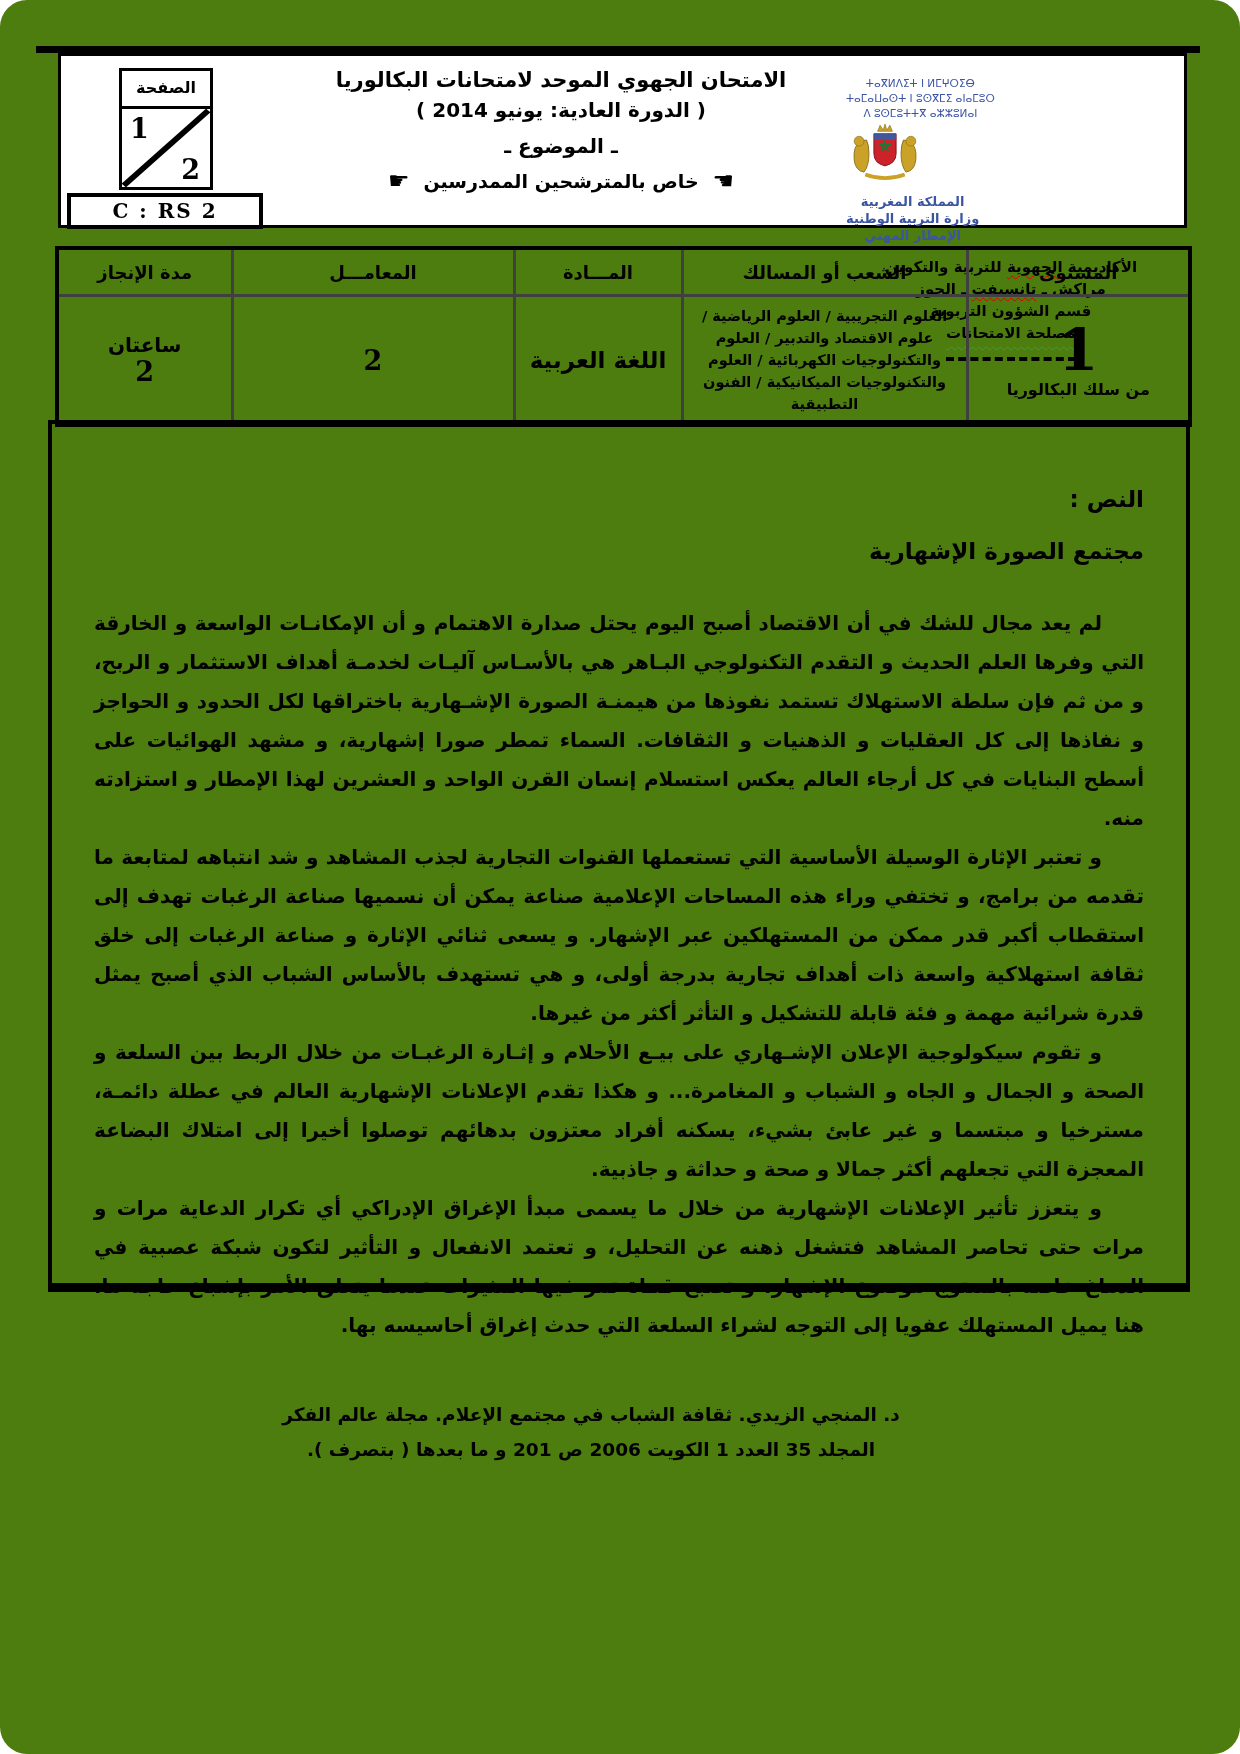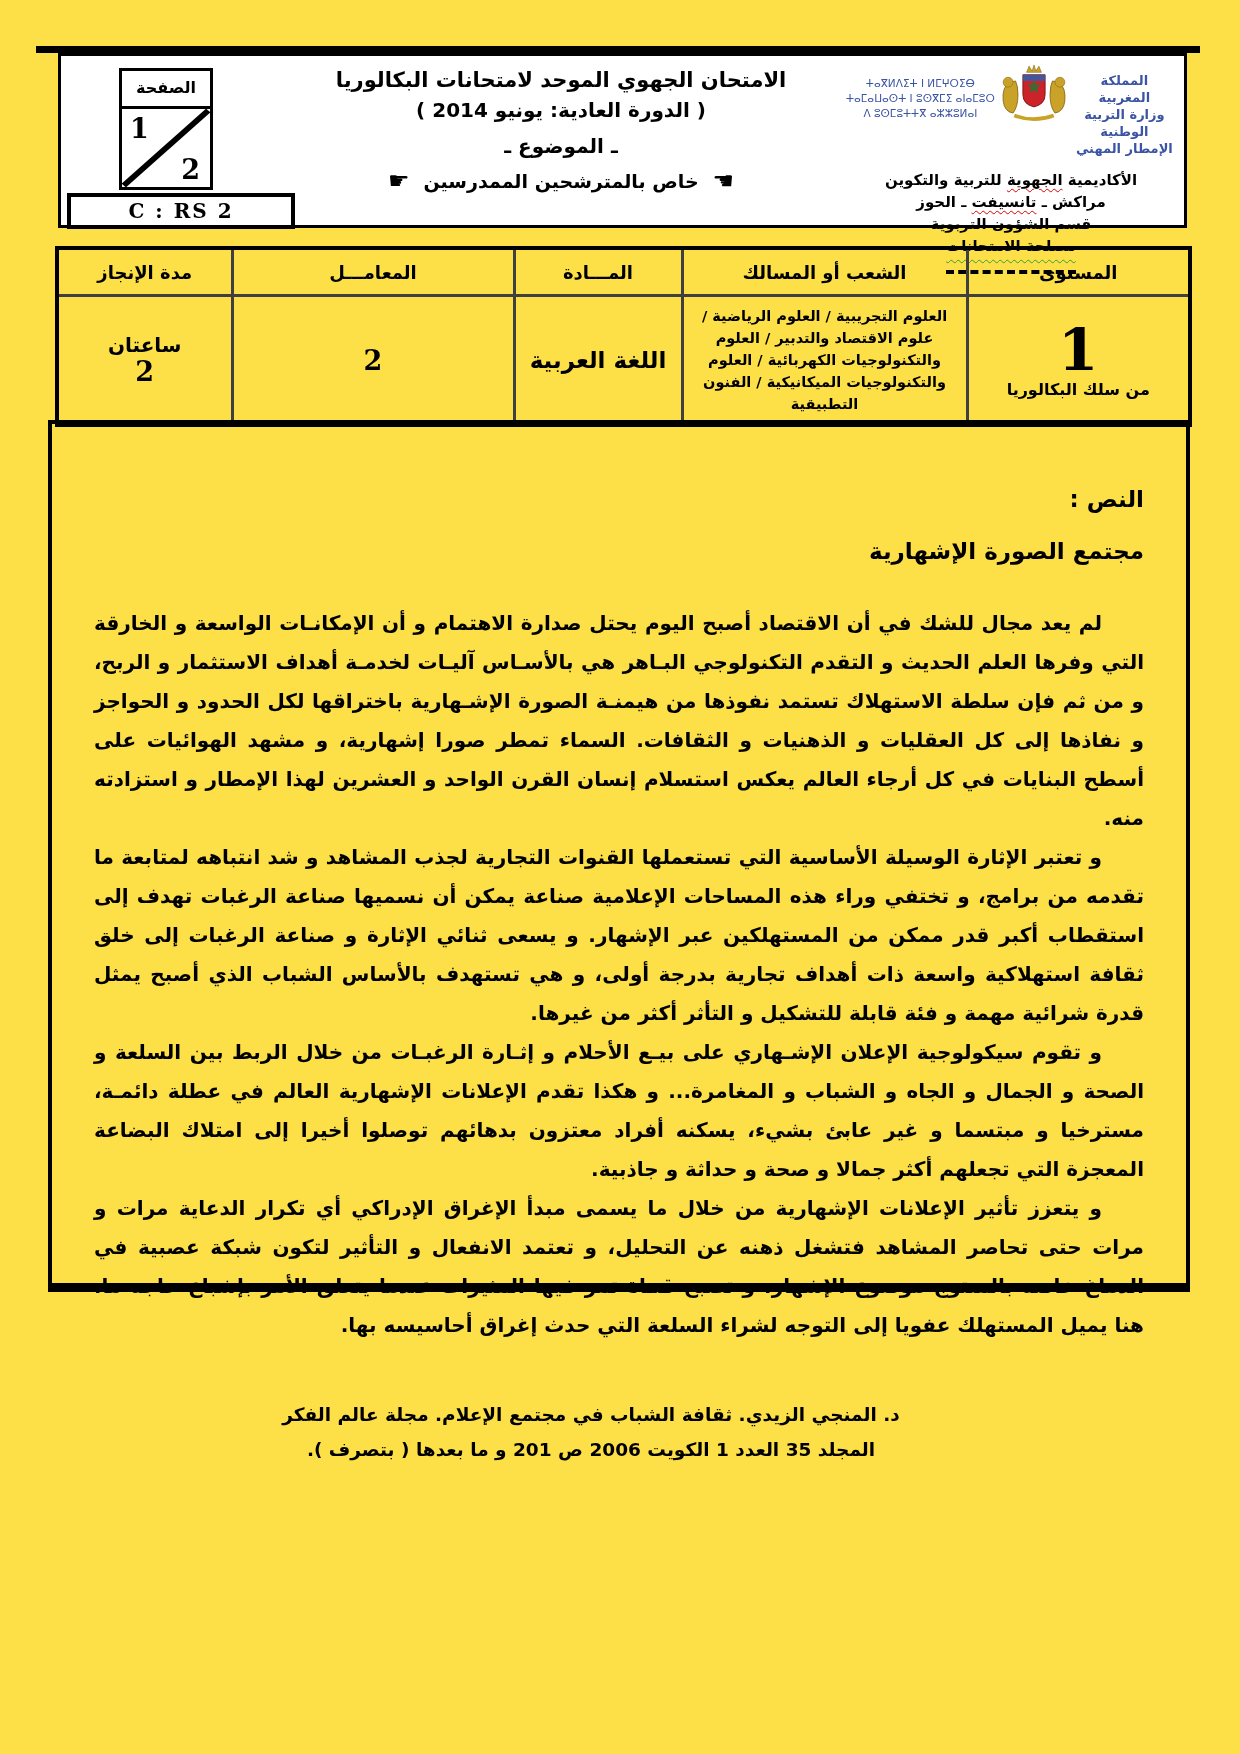--- a/index.html
+++ b/index.html
@@ -1,43 +1,43 @@
 <!DOCTYPE html>
 <html lang="ar"><head>
 <meta charset="utf-8">
 <style>
   html,body{margin:0;padding:0;background:#ffffff;}
   body{width:1240px;height:1754px;position:relative;font-family:"DejaVu Sans",sans-serif;color:#000;}
-  .page{position:absolute;inset:0;background:#fde047;}
+  .page{position:absolute;inset:0;background:#4d7c0f;border-radius:27px;}
 
   
   .top-rule{position:absolute;left:36px;top:46px;width:1164px;height:7px;background:#000;}
   .header-box{position:absolute;left:58px;top:53px;width:1129px;height:175px;border:3px solid #000;box-sizing:border-box;background:#fff;}
 
   
   .page-widget{position:absolute;left:58px;top:12px;width:94px;}
   .page-label{border:3px solid #000;border-bottom:none;box-sizing:border-box;height:38px;line-height:34px;text-align:center;font-weight:bold;font-size:16px;}
   .page-fraction{position:relative;border:3px solid #000;box-sizing:border-box;height:84px;font-family:"DejaVu Serif",serif;font-weight:bold;font-size:27px;}
   .page-fraction svg{position:absolute;inset:0;width:100%;height:100%;}
   .num1{position:absolute;left:8px;top:4px;}
   .num2{position:absolute;right:10px;bottom:2px;}
 
-  .code-box{position:absolute;left:6px;top:137px;width:228px;height:36px;border:4px solid #000;box-sizing:border-box;text-align:center;font-family:"DejaVu Serif",serif;font-weight:bold;font-size:20px;line-height:28px;letter-spacing:2px;}
+  .code-box{position:absolute;left:6px;top:137px;width:196px;height:36px;border:4px solid #000;box-sizing:border-box;text-align:center;font-family:"DejaVu Serif",serif;font-weight:bold;font-size:20px;line-height:28px;letter-spacing:2px;}
 
   
   .center-head{position:absolute;left:190px;top:12px;width:620px;text-align:center;}
   .t1{font-weight:bold;font-size:21px;}
   .t2{font-weight:bold;font-size:20px;margin-top:6px;}
   .t3{font-weight:bold;font-size:20px;margin-top:12px;}
   .t4{font-weight:bold;font-size:19px;margin-top:12px;display:flex;justify-content:center;align-items:center;gap:14px;}
   .hand{font-size:24px;line-height:18px;}
 
   
   .ministry{position:absolute;right:8px;top:6px;width:330px;}
-  .min-top{display:flex;align-items:flex-start;justify-content:space-between;}
+  .min-top{display:flex;align-items:flex-start;justify-content:space-between;flex-direction:column;}
   .tifinagh{color:#3b54a4;font-size:10.5px;line-height:15px;text-align:center;padding-top:14px;white-space:nowrap;}
   .kingdom{color:#3b54a4;font-size:13px;font-weight:bold;line-height:17px;text-align:center;padding-top:10px;}
   .emblem{width:74px;height:62px;flex:0 0 auto;margin:0 2px;}
   .academy{text-align:center;font-weight:bold;font-size:15px;line-height:22px;margin-top:12px;}
   .wavy-red{text-decoration:underline wavy #e00000;text-decoration-thickness:1px;text-underline-offset:3px;}
   .dashed-u{border-bottom:4px dashed #000;padding-bottom:15px;}
   .green-wavy{text-decoration:underline wavy #3a9d3a;text-decoration-thickness:1px;text-underline-offset:8px;}
 
   
   .info-table{position:absolute;left:55px;top:246px;width:1133px;border-collapse:collapse;table-layout:fixed;}

